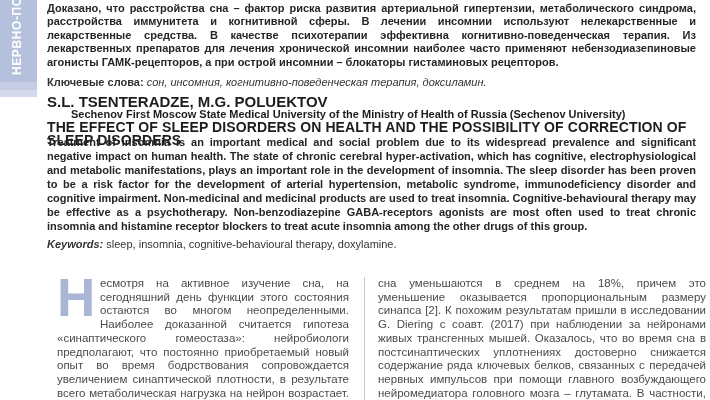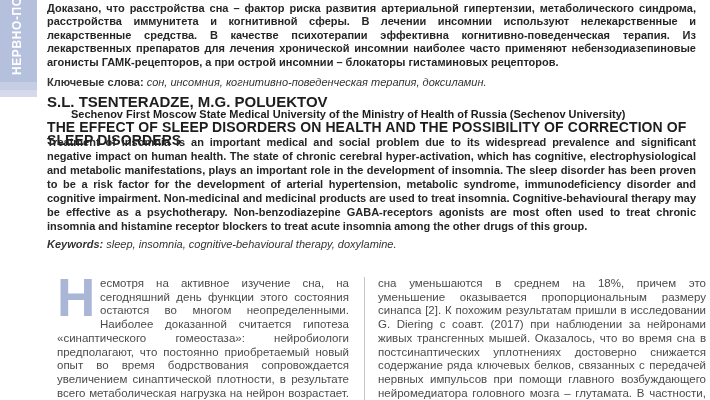--- a/index.html
+++ b/index.html
@@ -29,21 +29,21 @@
   .abstract-ru{top:2px;font-size:11px;font-weight:700;line-height:13.4px;text-align:justify;}
   .kw-ru{top:76px;font-size:11px;line-height:13px;color:#333333;}
   .kw-ru .kwlab{font-weight:700;}
   .kw-ru .kwval{font-style:italic;}
   .authors{top:95px;font-size:15px;font-weight:700;line-height:13px;color:#1d1d1d;}
   .affiliation{top:108px;font-size:11px;font-weight:700;line-height:13px;color:#1d1d1d;margin-left:24px;}
   .title-en{top:121px;font-size:14px;font-weight:700;line-height:13px;color:#1d1d1d;letter-spacing:0.1px;}
   .abstract-en{top:135px;font-size:11px;font-weight:700;line-height:14px;text-align:justify;color:#262626;}
   .kw-en{top:238px;font-size:11px;line-height:13px;color:#333333;}
   .kw-en .kwlab{font-weight:700;font-style:italic;margin-top:18px;}
-  .kw-en .kwval{font-style:italic;}
+  .kw-en .kwval{}
   
   .body-cols{
     position:absolute;left:57px;top:277px;right:4px;bottom:0;
     display:flex;overflow:hidden;
   }
   .col{
     font-size:11.5px;line-height:13.7px;color:#4b4b4b;
     text-align:justify;text-align-last:left;
   }
   .col-left{width:292px;flex:0 0 292px;}

